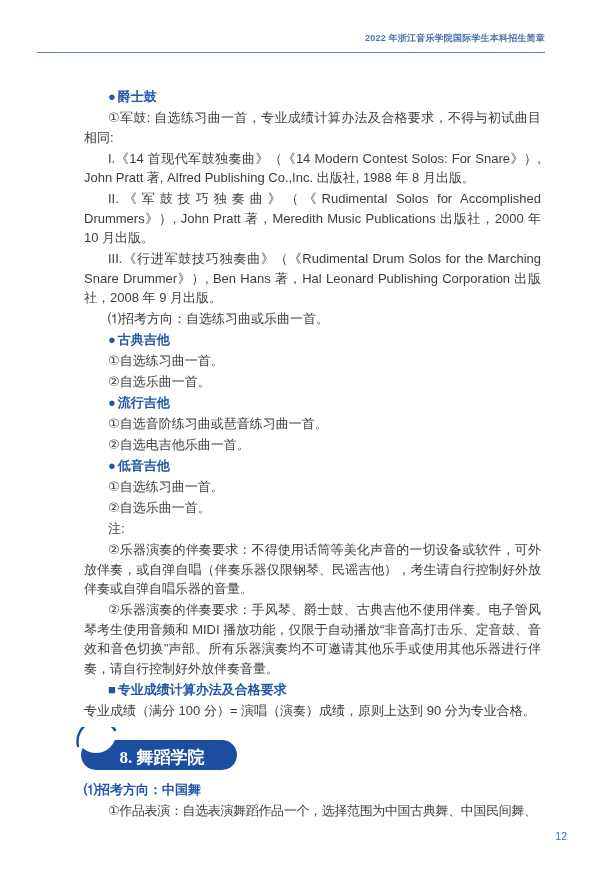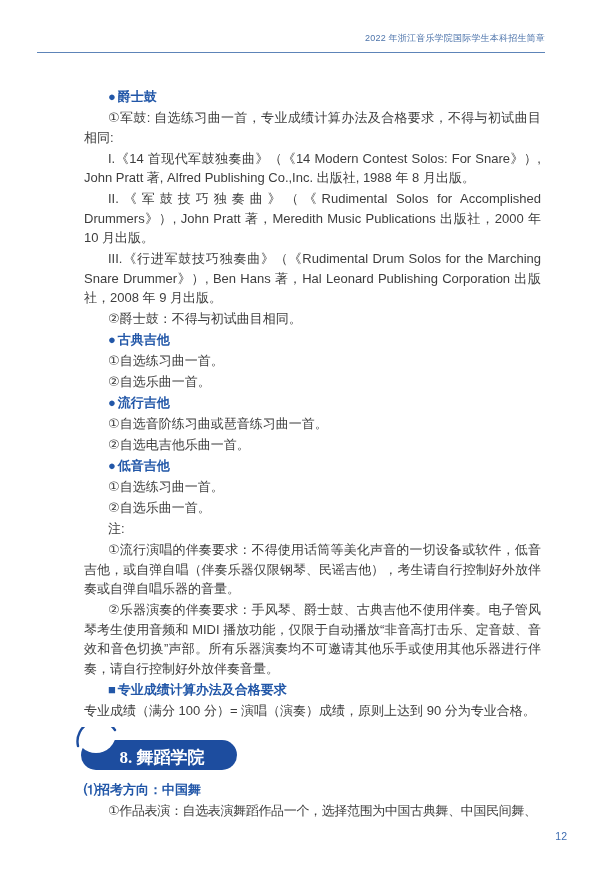--- a/index.html
+++ b/index.html
@@ -3,21 +3,21 @@
 <meta charset="utf-8">
 <style>
   html,body{margin:0;padding:0;background:#ffffff;}
   .page{
     position:relative;width:600px;height:884px;background:#ffffff;overflow:hidden;
     font-family:"Liberation Sans","DejaVu Sans",sans-serif;
   }
   .doc-header{
     position:absolute;left:37px;top:32px;width:508px;
     text-align:right;font-size:9px;letter-spacing:.2px;color:#4d74ab;
-    padding-bottom:7px;border-bottom:1.6px solid #5d84b8;
+    padding-bottom:7px;border-bottom:1.6px solid #5d84b8;font-weight:bold;
   }
   .content{
     position:absolute;left:84px;top:87px;width:457px;
     font-size:13px;line-height:19.5px;color:#3d3d3d;text-align:justify;
   }
   .content p{margin:0 0 1.5px 0;}
   .ind{text-indent:24px;}
   .sec{color:#2257a8;font-weight:600;text-indent:24px;}
   .sec .mark{margin-right:2px;}
   .subhead{color:#2257a8;font-weight:600;}
@@ -38,36 +38,36 @@
     <span>2022 年浙江音乐学院国际学生本科招生简章</span>
   </div>
 
   <div class="content">
 
     <p class="sec"><span class="mark">●</span><span>爵士鼓</span></p>
     <p class="ind">①军鼓: 自选练习曲一首，专业成绩计算办法及合格要求，不得与初试曲目相同:</p>
     <p class="ind">I.《14 首现代军鼓独奏曲》（《14 Modern Contest Solos: For Snare》）, John Pratt 著, Alfred Publishing Co.,Inc. 出版社, 1988 年 8 月出版。</p>
     <p class="ind">II.《军鼓技巧独奏曲》（《Rudimental Solos for Accomplished Drummers》）, John Pratt 著，Meredith Music Publications 出版社，2000 年 10 月出版。</p>
     <p class="ind">III.《行进军鼓技巧独奏曲》（《Rudimental Drum Solos for the Marching Snare Drummer》）, Ben Hans 著，Hal Leonard Publishing Corporation 出版社，2008 年 9 月出版。</p>
-    <p class="ind">②爵士鼓：不得与初试曲目相同。</p>
+    <p class="ind">⑴招考方向：自选练习曲或乐曲一首。</p>
 
     <p class="sec"><span class="mark">●</span><span>古典吉他</span></p>
     <p class="ind">①自选练习曲一首。</p>
     <p class="ind">②自选乐曲一首。</p>
 
     <p class="sec"><span class="mark">●</span><span>流行吉他</span></p>
     <p class="ind">①自选音阶练习曲或琶音练习曲一首。</p>
     <p class="ind">②自选电吉他乐曲一首。</p>
 
     <p class="sec"><span class="mark">●</span><span>低音吉他</span></p>
     <p class="ind">①自选练习曲一首。</p>
     <p class="ind">②自选乐曲一首。</p>
 
     <p class="ind">注:</p>
-    <p class="ind">①流行演唱的伴奏要求：不得使用话筒等美化声音的一切设备或软件，低音吉他，或自弹自唱（伴奏乐器仅限钢琴、民谣吉他），考生请自行控制好外放伴奏或自弹自唱乐器的音量。</p>
+    <p class="ind">②乐器演奏的伴奏要求：不得使用话筒等美化声音的一切设备或软件，可外放伴奏，或自弹自唱（伴奏乐器仅限钢琴、民谣吉他），考生请自行控制好外放伴奏或自弹自唱乐器的音量。</p>
     <p class="ind">②乐器演奏的伴奏要求：手风琴、爵士鼓、古典吉他不使用伴奏。电子管风琴考生使用音频和 MIDI 播放功能，仅限于自动播放“非音高打击乐、定音鼓、音效和音色切换”声部。所有乐器演奏均不可邀请其他乐手或使用其他乐器进行伴奏，请自行控制好外放伴奏音量。</p>
 
     <p class="sec"><span class="mark">■</span><span>专业成绩计算办法及合格要求</span></p>
     <p>专业成绩（满分 100 分）= 演唱（演奏）成绩，原则上达到 90 分为专业合格。</p>
 
     <div class="badge-wrap">
       <svg width="180" height="50" viewBox="0 0 180 50" xmlns="http://www.w3.org/2000/svg">
         <rect x="11" y="13" width="156" height="30" rx="15" fill="#1d4d9f"></rect>
         <circle cx="26" cy="6" r="20" fill="#ffffff"></circle>
         <path d="M 8 19 A 20.5 20.5 0 0 1 45 3" fill="none" stroke="#1d4d9f" stroke-width="2.4" stroke-linecap="round"></path>

